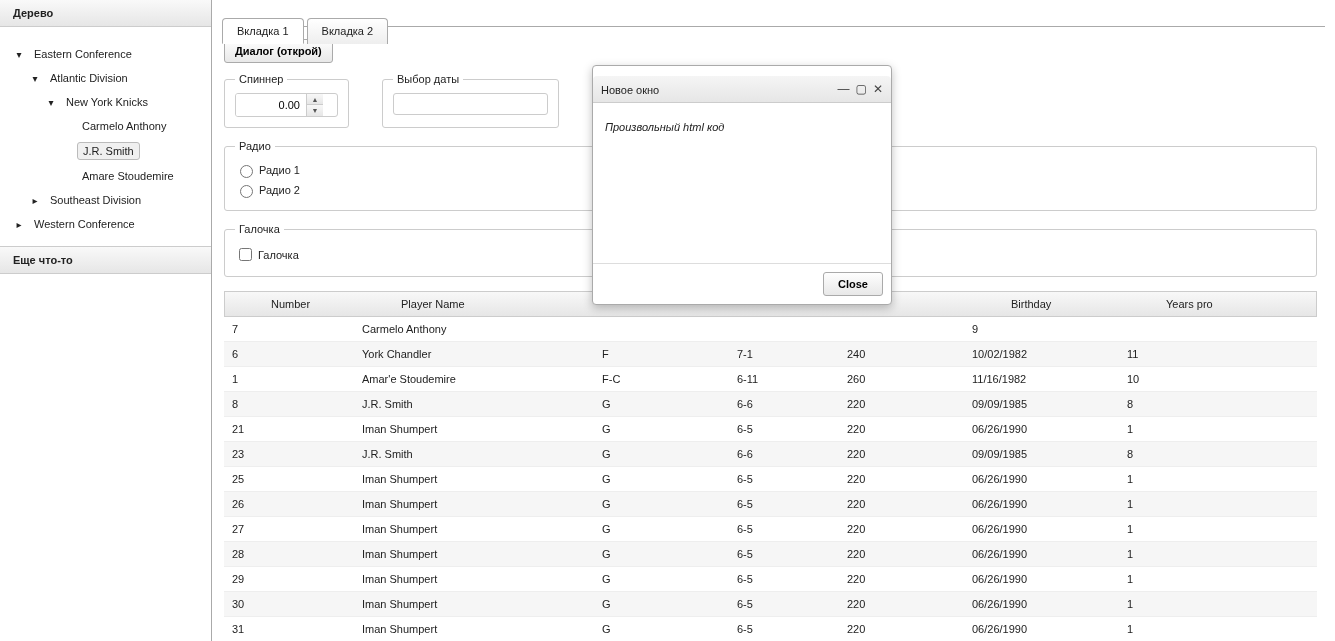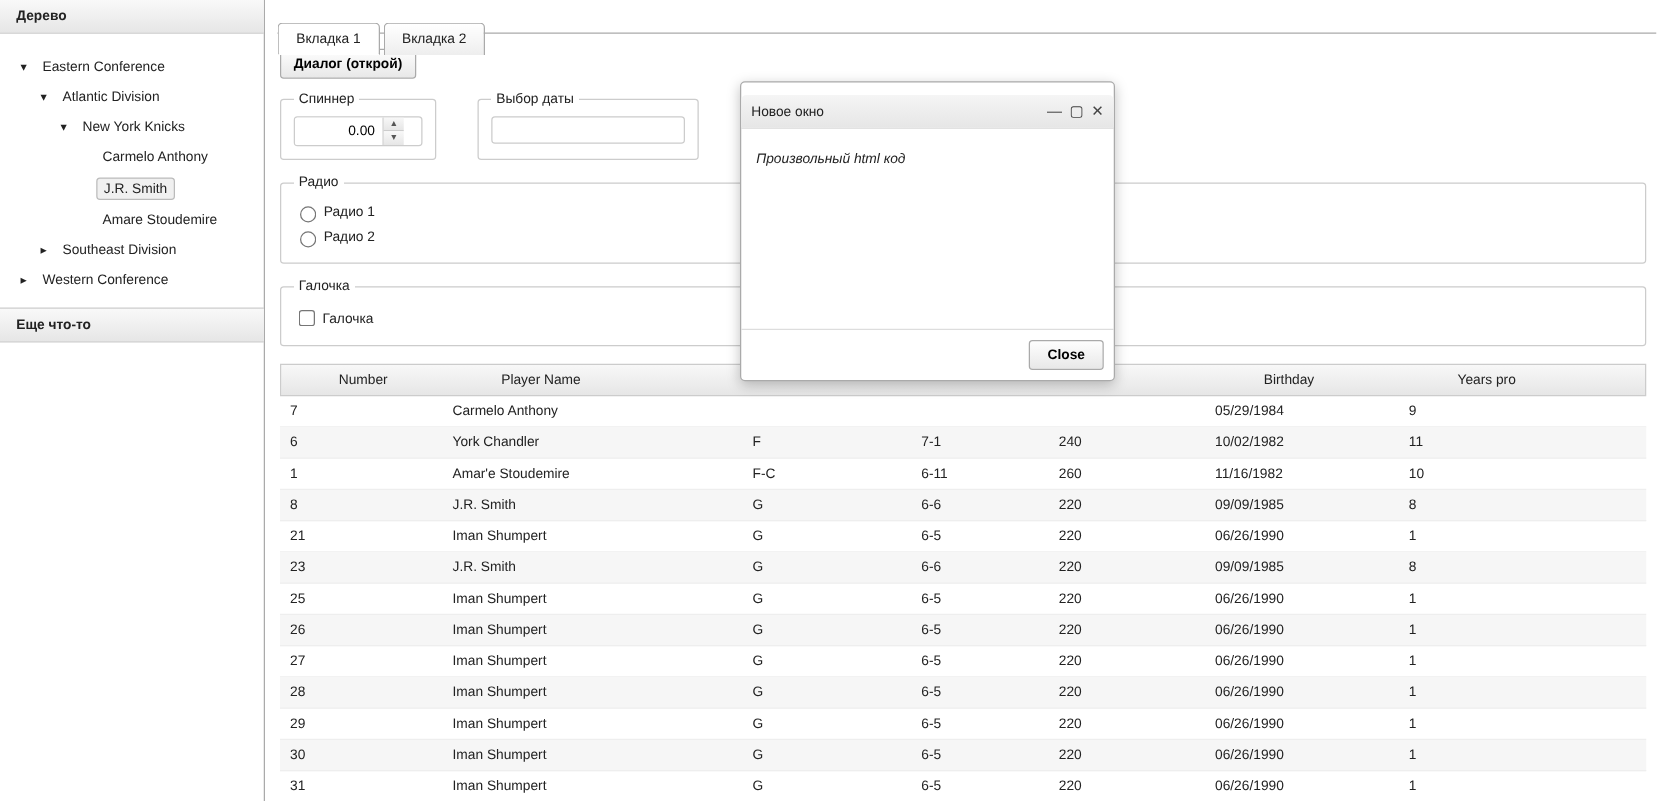--- a/index.html
+++ b/index.html
@@ -335,21 +335,20 @@
             <div class="col-bday">Birthday</div>
             <div class="col-yrs">Years pro</div>
           </div>
         <div id="tbody">
             <div class="trow">
               <div class="col-num">7</div>
               <div class="col-name">Carmelo Anthony</div>
               <div class="col-pos"></div>
               <div class="col-h"></div>
               <div class="col-w"></div>
-              <div class="col-bday">05/29/1984</div>
               <div class="col-yrs">9</div>
             </div>
             <div class="trow even">
               <div class="col-num">6</div>
               <div class="col-name">York Chandler</div>
               <div class="col-pos">F</div>
               <div class="col-h">7-1</div>
               <div class="col-w">240</div>
               <div class="col-bday">10/02/1982</div>
               <div class="col-yrs">11</div>

